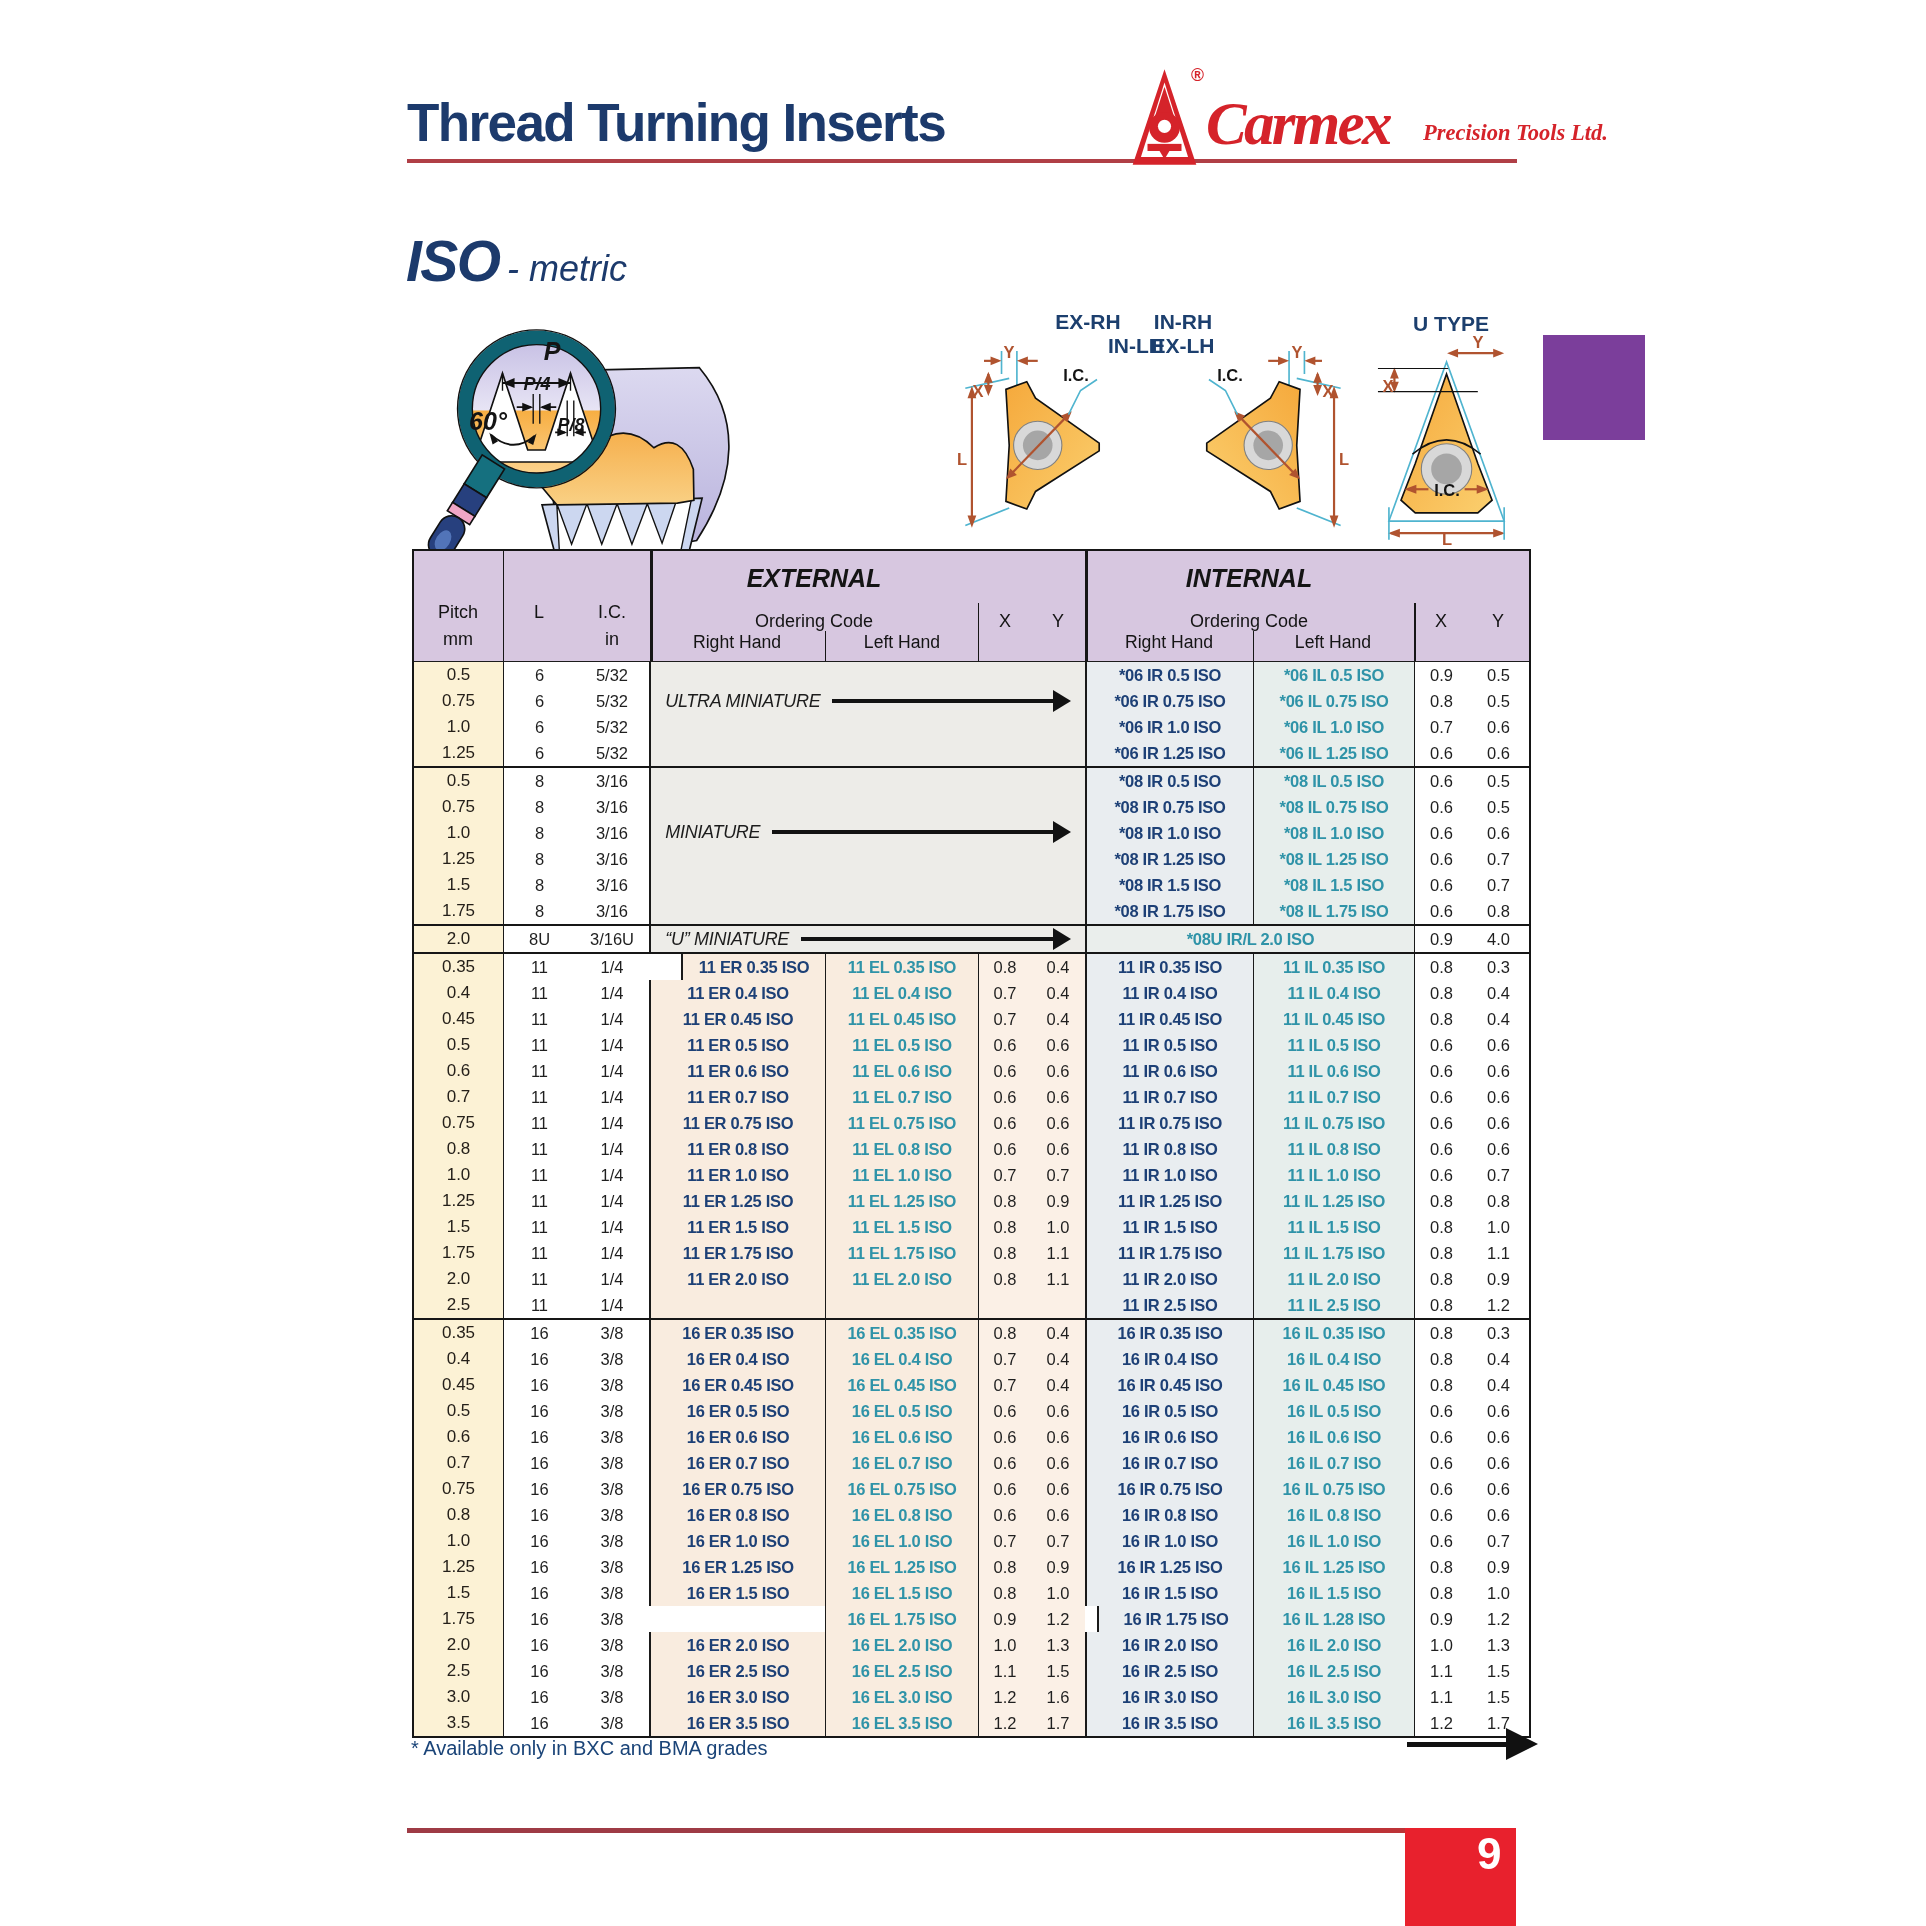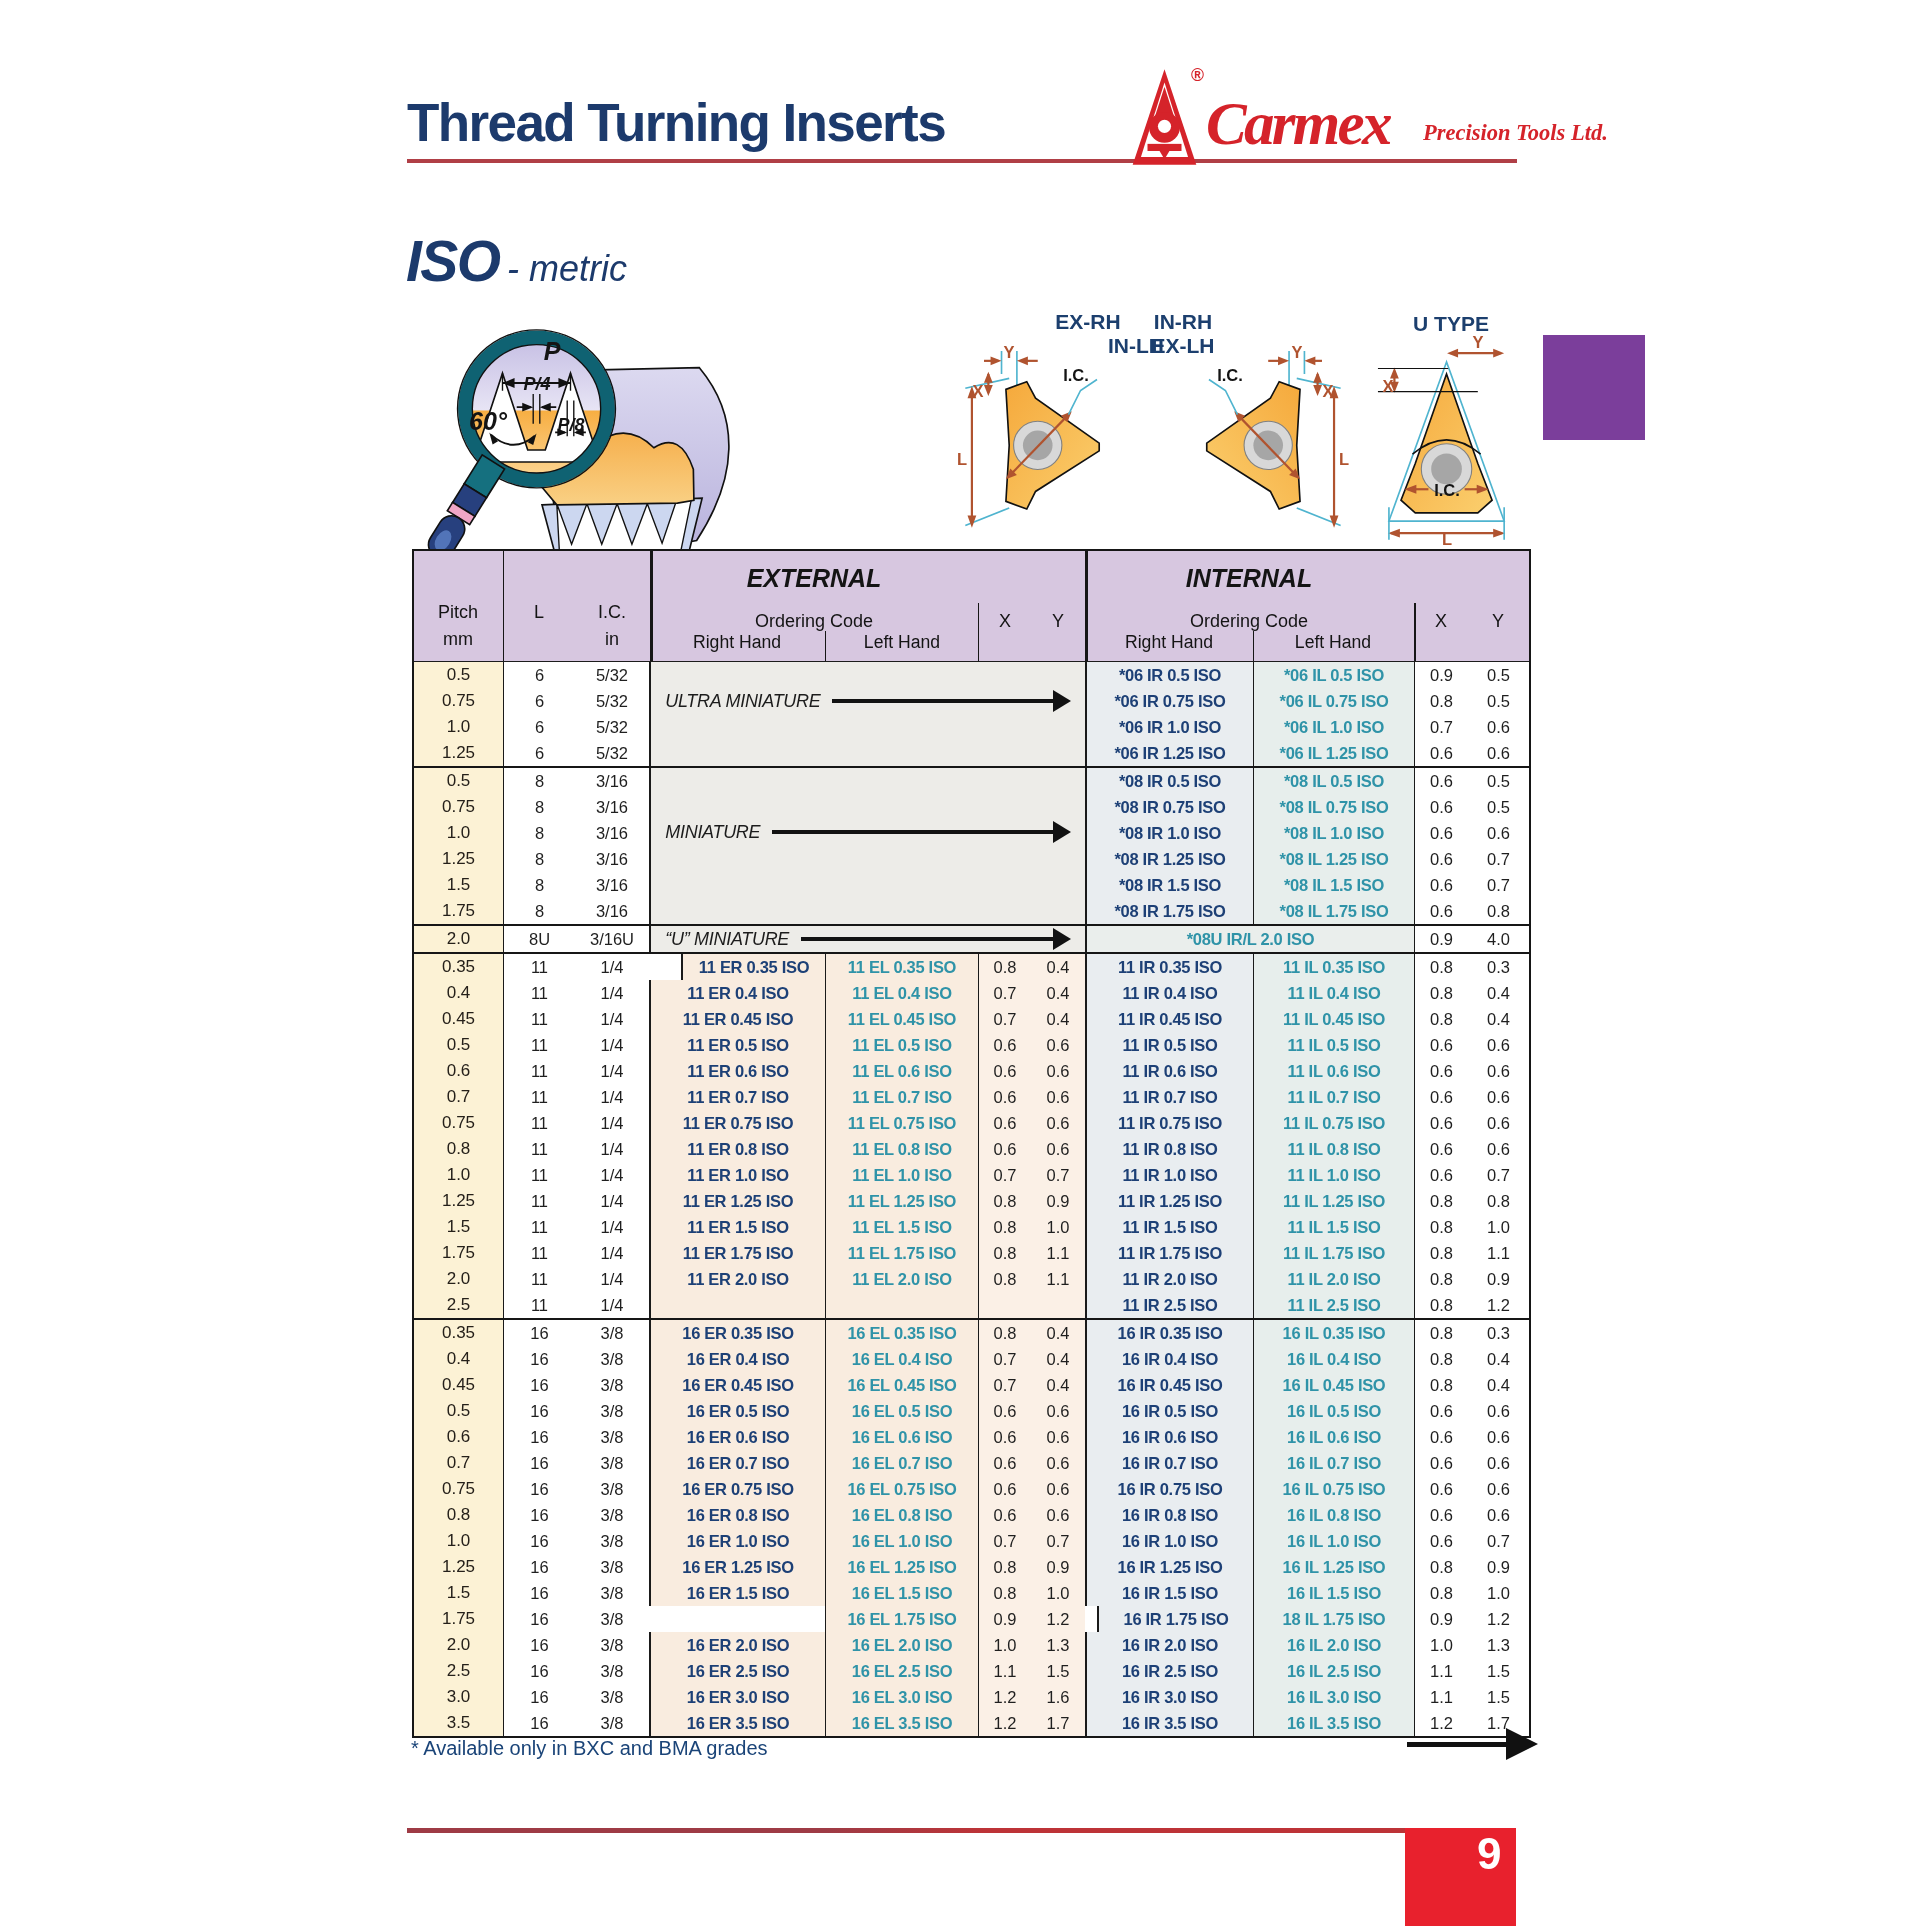--- a/index.html
+++ b/index.html
@@ -1392,21 +1392,21 @@
           <div class="cell col-ex b2" style="grid-area: 12 / 6;">
             <span>0.9</span>
           </div>
           <div class="cell col-ey" style="grid-area: 12 / 7;">
             <span>1.2</span>
           </div>
           <div class="cell col-ir b5 code-r" style="grid-area: 12 / 8; margin-left: 12px;">
             <span>16 IR 1.75 ISO</span>
           </div>
           <div class="cell col-il b2 code-l" style="grid-area: 12 / 9;">
-            <span>18 IL 1.75 ISO</span>
+            <span>16 IL 1.28 ISO</span>
           </div>
           <div class="cell col-ix b3" style="grid-area: 12 / 10;">
             <span>0.9</span>
           </div>
           <div class="cell col-iy" style="grid-area: 12 / 11;">
             <span>1.2</span>
           </div>
           <div class="cell col-pitch" style="grid-area: 13 / 1;">
             <span>2.0</span>
           </div>

